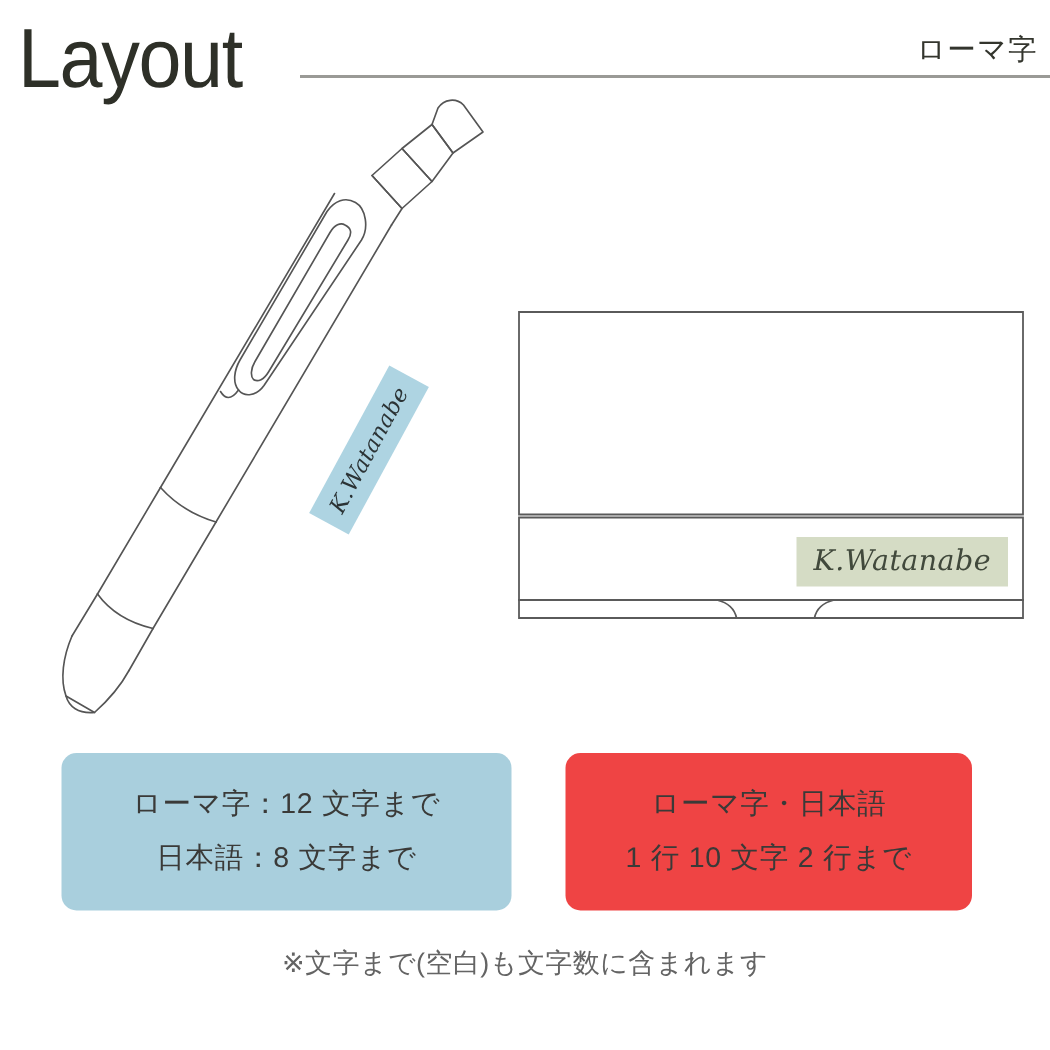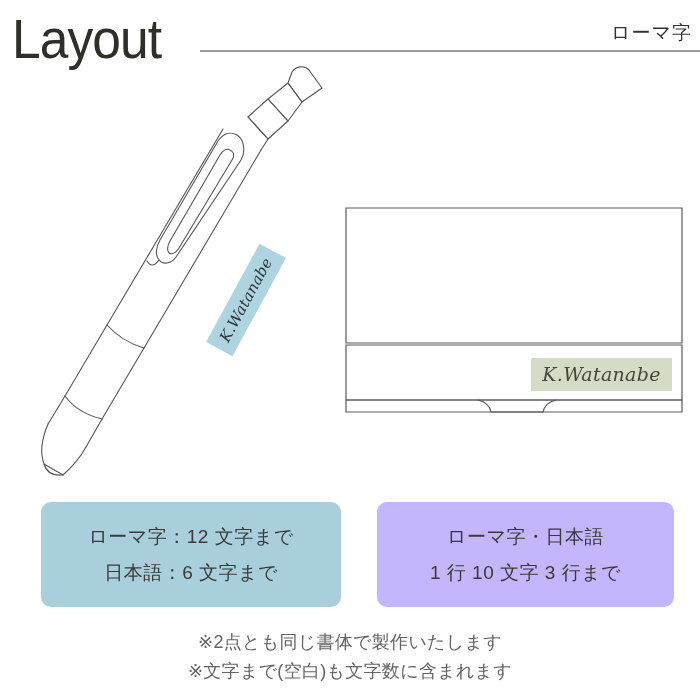--- a/index.html
+++ b/index.html
@@ -141,22 +141,22 @@
     align-items: center;
     justify-content: center;
   }
   #spec-box-pen {
     left: 41px;
     width: 300px;
     background: #a9cfdd;
   }
   #spec-box-case {
     left: 377px;
-    width: 297px;
-    background: #c4b5fd;
+    width: 271px;
+    background: #ef4444;
   }
   .spec-line {
     font-size: 19px;
     color: #3a3a38;
     letter-spacing: 0.5px;
     line-height: 1.85;
     white-space: nowrap;
   }
 
   
@@ -240,24 +240,23 @@
   </svg>
 
   <div id="card-engrave-label">
     <div id="card-engrave-text">K.Watanabe</div>
   </div>
 </div>
 
 <div id="spec-boxes">
   <div class="spec-box" id="spec-box-pen">
     <div class="spec-line">ローマ字：12 文字まで</div>
-    <div class="spec-line">日本語：6 文字まで</div>
+    <div class="spec-line">日本語：8 文字まで</div>
   </div>
   <div class="spec-box" id="spec-box-case">
     <div class="spec-line">ローマ字・日本語</div>
-    <div class="spec-line">1 行 10 文字 3 行まで</div>
+    <div class="spec-line">1 行 10 文字 2 行まで</div>
   </div>
 </div>
 
 <div id="footer-notes">
-  <div class="note-line">※2点とも同じ書体で製作いたします</div>
   <div class="note-line">※文字まで(空白)も文字数に含まれます</div>
 </div>
 
 </body></html>

